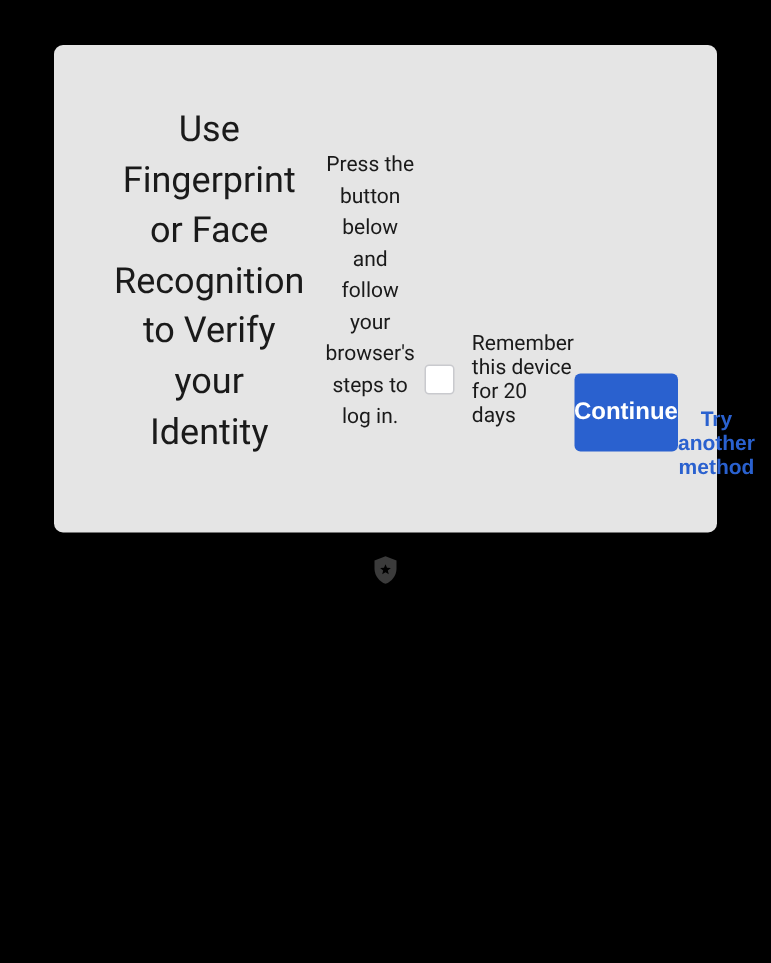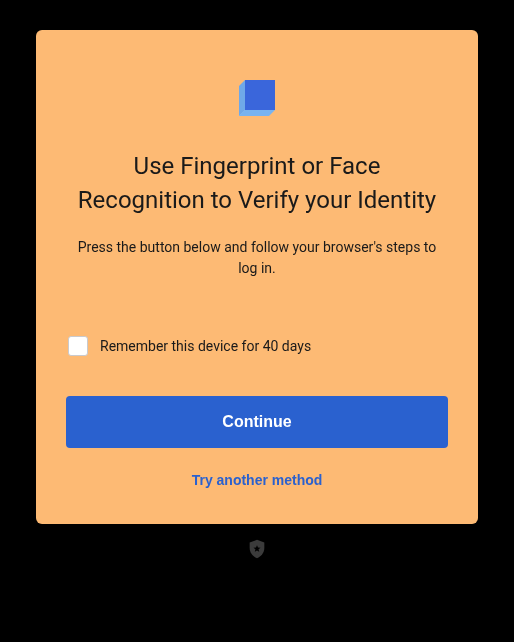--- a/index.html
+++ b/index.html
@@ -11,27 +11,27 @@
       width: 514px;
       height: 642px;
       background: #000;
       font-family: -apple-system, BlinkMacSystemFont, "Segoe UI", Roboto, Helvetica, Arial, sans-serif;
       display: flex;
       flex-direction: column;
       align-items: center;
       padding: 30px 36px 10px 36px;
     }
     .card {
-      background: #fdba74;
+      background: #e5e5e5;
       border-radius: 6px;
       width: 100%;
       padding: 40px 30px 30px 30px;
       display: flex;
-      flex-direction: column;
-      align-items: center;
+      flex-direction: row;
+      align-items: flex-end;
     }
     .logo {
       width: 52px;
       height: 52px;
       position: relative;
       margin-bottom: 28px;
     }
     .logo svg {
       width: 100%;
       height: 100%;
@@ -43,21 +43,21 @@
       text-align: center;
       line-height: 1.4;
       margin-bottom: 20px;
       padding: 0 10px;
     }
     .subtitle {
       font-size: 14px;
       color: #1a1a1a;
       text-align: center;
       line-height: 1.5;
-      margin-bottom: 57px;
+      margin-bottom: 36px;
       padding: 0 4px;
     }
     .checkbox-row {
       display: flex;
       align-items: center;
       width: 100%;
       margin-bottom: 40px;
       padding-left: 2px;
     }
     .checkbox {
@@ -120,21 +120,21 @@
       <polygon points="14,40 44,40 38,46 8,46" fill="#78B3F0"></polygon>
     </svg>
   </div>
 
   <h1 class="title">Use Fingerprint or Face Recognition to Verify your Identity</h1>
 
   <p class="subtitle">Press the button below and follow your browser's steps to log in.</p>
 
   <div class="checkbox-row">
     <div class="checkbox"></div>
-    <span class="checkbox-label">Remember this device for 40 days</span>
+    <span class="checkbox-label">Remember this device for 20 days</span>
   </div>
 
   <button class="primary-btn">Continue</button>
 
   <button class="link-btn">Try another method</button>
 </div>
 
 <div class="footer-badge">
   <svg viewBox="0 0 24 24">
     <path d="M12 2 L20 5 L20 11 C20 16 16.5 20.5 12 22 C7.5 20.5 4 16 4 11 L4 5 Z" fill="#3b3b3b"></path>

